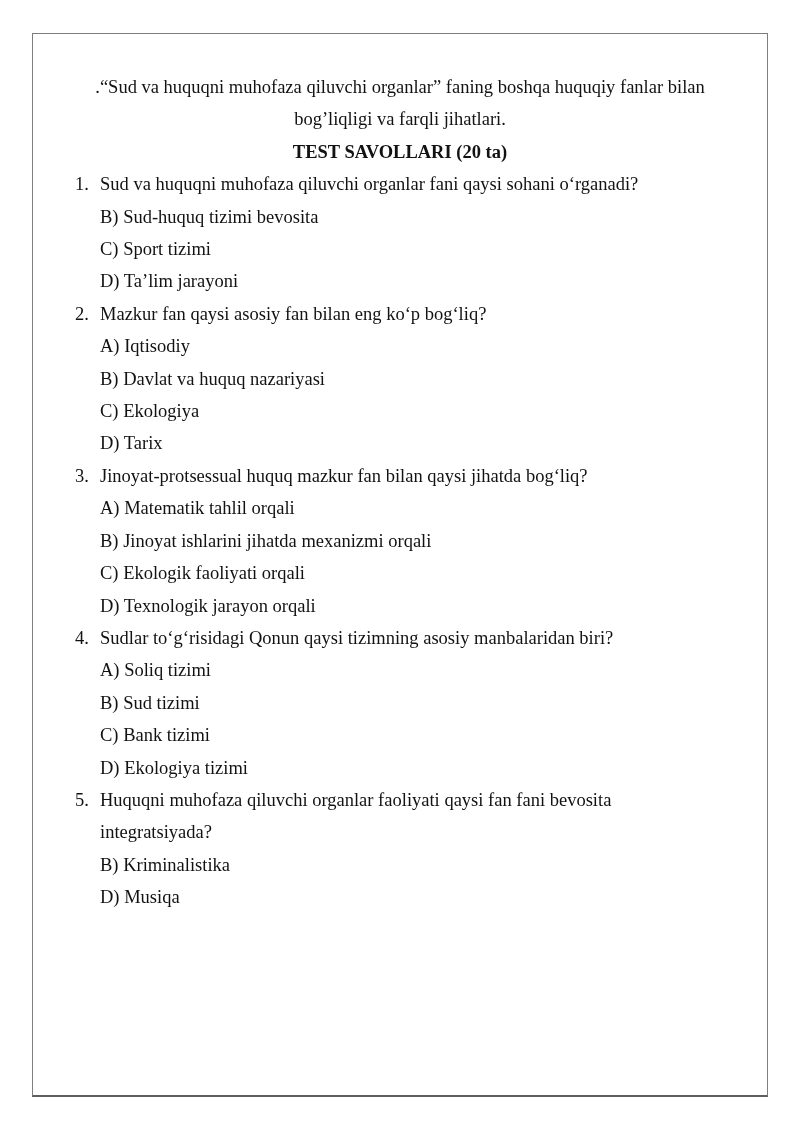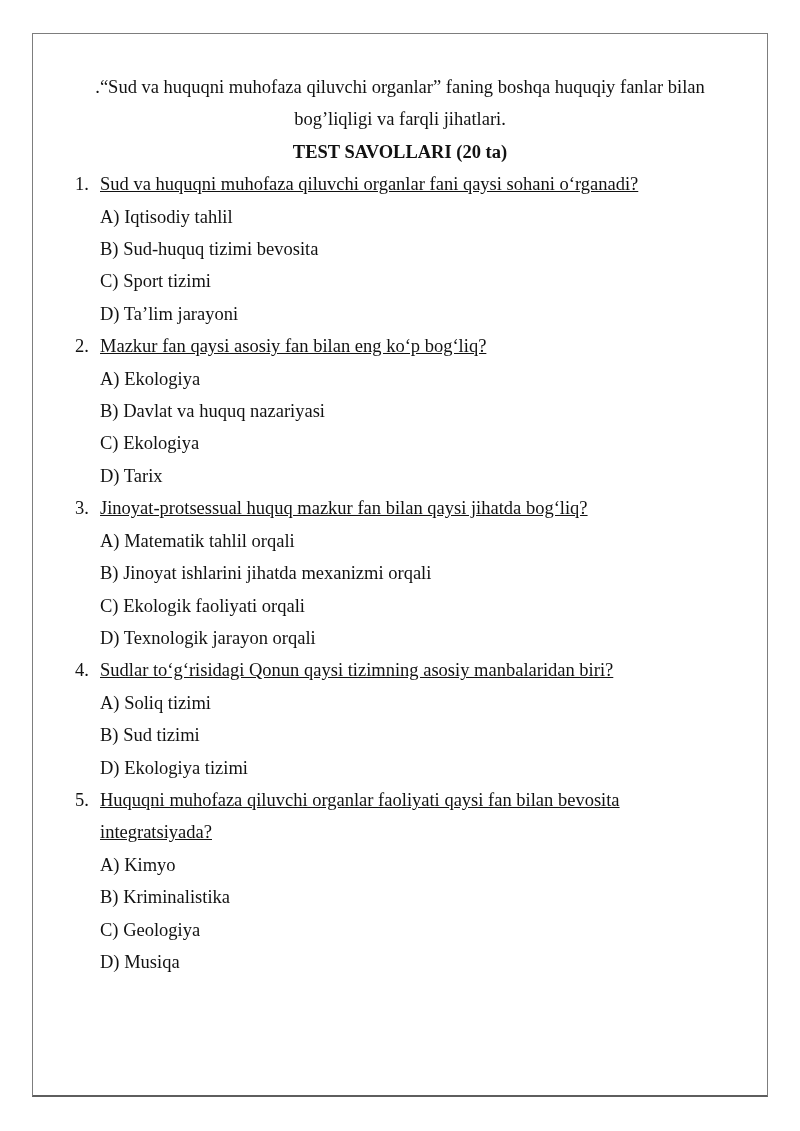--- a/index.html
+++ b/index.html
@@ -40,21 +40,20 @@
     text-align: center;
   }
   .q-row {
     display: flex;
   }
   .q-num {
     flex: 0 0 25px;
   }
   .q-text {
     flex: 1;
-    text-decoration: underline;
   }
   .option {
     margin-left: 25px;
   }
 </style>
 </head>
 <body>
 
 <div class="page">
   <div class="doc">
@@ -62,32 +61,31 @@
     <div class="title-line">.“Sud va huquqni muhofaza qiluvchi organlar” faning boshqa huquqiy fanlar bilan</div>
     <div class="title-line">bog’liqligi va farqli jihatlari.</div>
 
     <div class="section-heading">TEST SAVOLLARI (20 ta)</div>
 
     <div class="question">
       <div class="q-row">
         <span class="q-num">1.</span>
         <span class="q-text">Sud va huquqni muhofaza qiluvchi organlar fani qaysi sohani oʻrganadi?</span>
       </div>
-      <div class="option">A) Iqtisodiy tahlil</div>
       <div class="option">B) Sud-huquq tizimi bevosita</div>
       <div class="option">C) Sport tizimi</div>
       <div class="option">D) Ta’lim jarayoni</div>
     </div>
 
     <div class="question">
       <div class="q-row">
         <span class="q-num">2.</span>
         <span class="q-text">Mazkur fan qaysi asosiy fan bilan eng koʻp bogʻliq?</span>
       </div>
-      <div class="option">A) Ekologiya</div>
+      <div class="option">A) Iqtisodiy</div>
       <div class="option">B) Davlat va huquq nazariyasi</div>
       <div class="option">C) Ekologiya</div>
       <div class="option">D) Tarix</div>
     </div>
 
     <div class="question">
       <div class="q-row">
         <span class="q-num">3.</span>
         <span class="q-text">Jinoyat-protsessual huquq mazkur fan bilan qaysi jihatda bogʻliq?</span>
       </div>
@@ -97,28 +95,27 @@
       <div class="option">D) Texnologik jarayon orqali</div>
     </div>
 
     <div class="question">
       <div class="q-row">
         <span class="q-num">4.</span>
         <span class="q-text">Sudlar toʻgʻrisidagi Qonun qaysi tizimning asosiy manbalaridan biri?</span>
       </div>
       <div class="option">A) Soliq tizimi</div>
       <div class="option">B) Sud tizimi</div>
+      <div class="option">C) Bank tizimi</div>
       <div class="option">D) Ekologiya tizimi</div>
     </div>
 
     <div class="question">
       <div class="q-row">
         <span class="q-num">5.</span>
-        <span class="q-text">Huquqni muhofaza qiluvchi organlar faoliyati qaysi fan bilan bevosita integratsiyada?</span>
+        <span class="q-text">Huquqni muhofaza qiluvchi organlar faoliyati qaysi fan fani bevosita integratsiyada?</span>
       </div>
-      <div class="option">A) Kimyo</div>
       <div class="option">B) Kriminalistika</div>
-      <div class="option">C) Geologiya</div>
       <div class="option">D) Musiqa</div>
     </div>
 
   </div>
 </div>
 
 </body></html>

